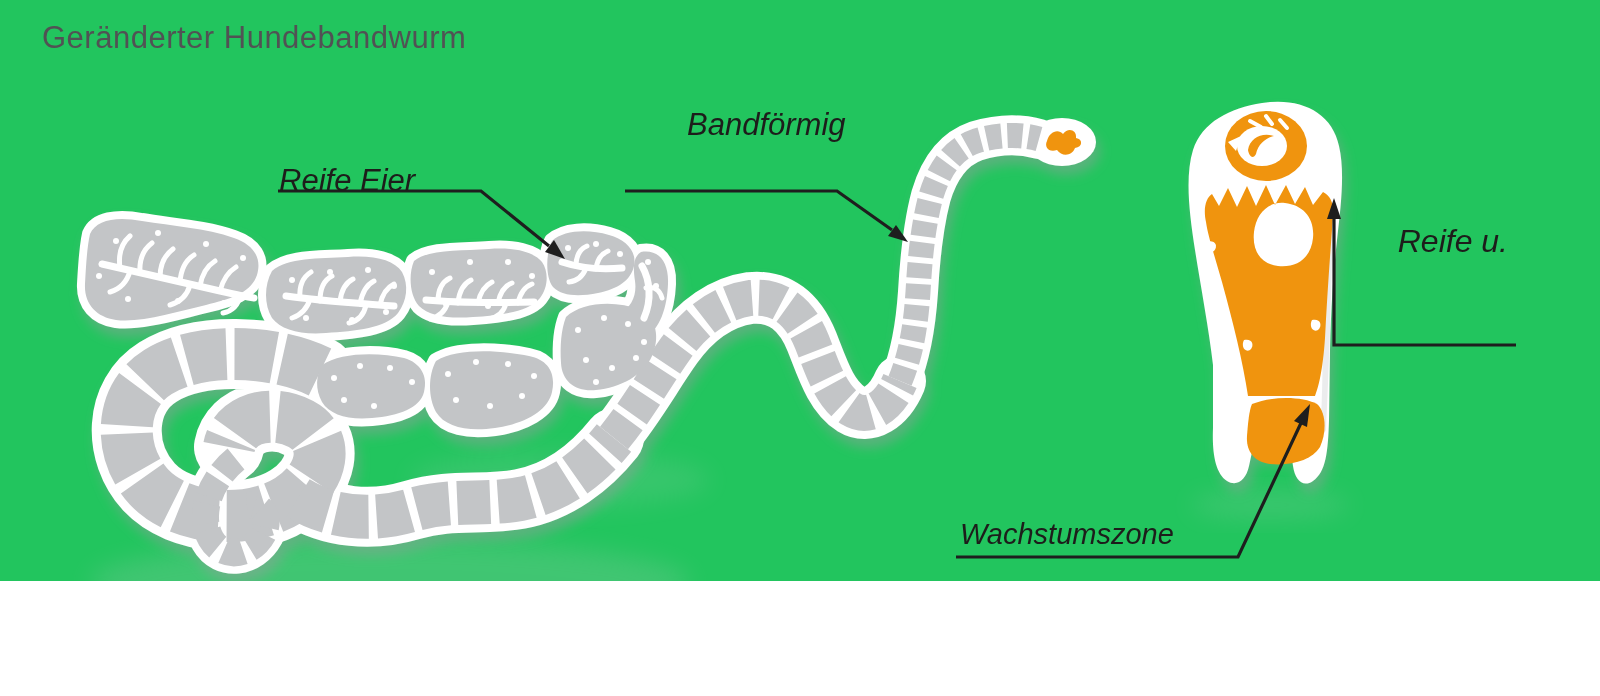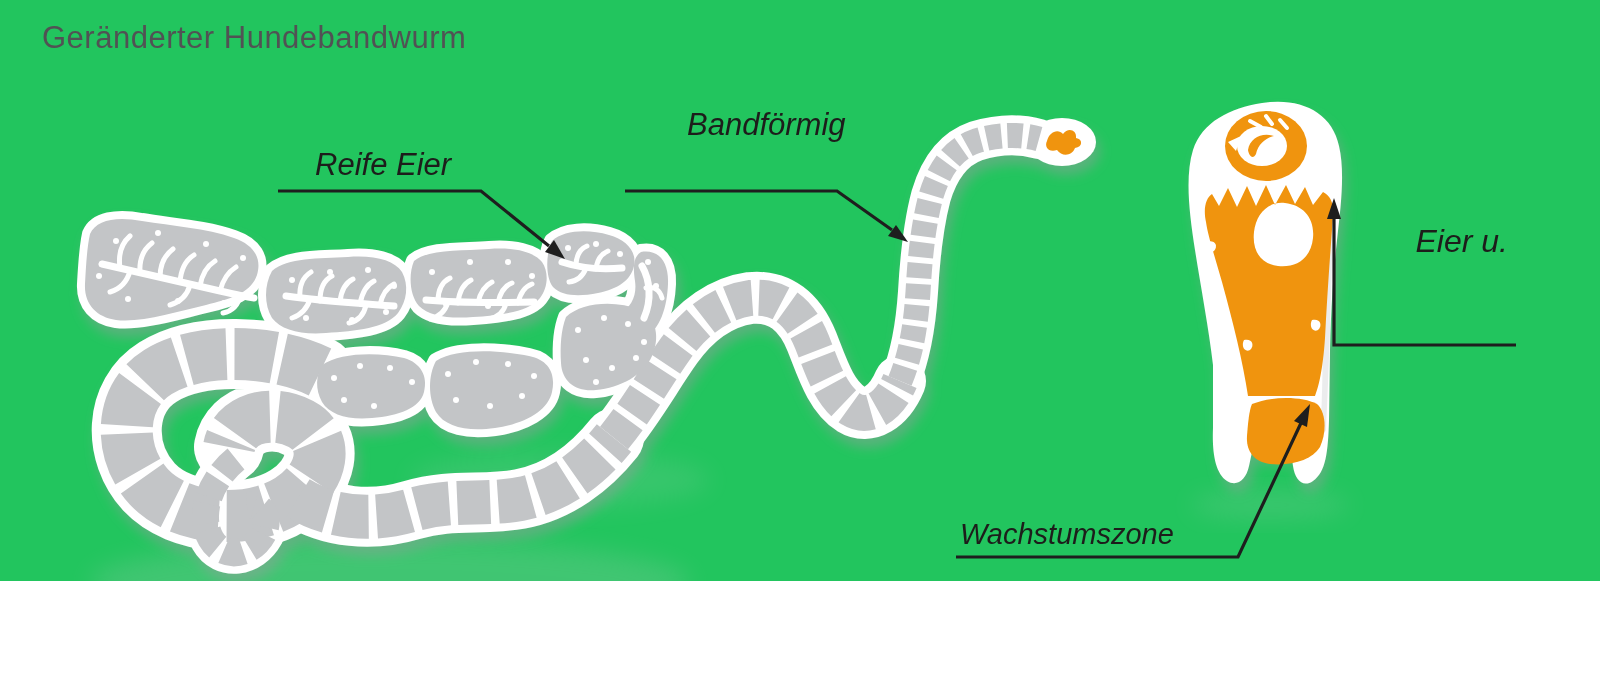--- a/index.html
+++ b/index.html
@@ -6,21 +6,21 @@
   #stage{
     position:relative;width:1600px;height:581px;overflow:hidden;background:#22c55e;
     font-family:"Liberation Sans","DejaVu Sans",sans-serif;
   }
   #artwork{position:absolute;left:0;top:0;z-index:1;}
   .txt{position:absolute;z-index:2;color:#1d1d1b;}
   .title{
     left:42px;top:20px;font-size:31px;font-weight:300;letter-spacing:0.5px;color:#515254;
   }
   .lbl{font-style:italic;font-size:31px;line-height:37px;color:#1d1d1b;}
-  .lbl-reife{left:279px;top:146px;margin-left:36px;}
+  .lbl-reife{left:279px;top:162px;}
   .lbl-band{left:662px;top:106px;margin-left:25px;}
   .lbl-wachs{left:960px;top:516px;font-size:29px;}
   .lbl-haken{left:1338px;top:222px;width:170px;text-align:right;font-size:32px;line-height:38px;}
 </style>
 </head>
 <body>
 
 <div id="stage">
 
   <div class="txt title">Geränderter Hundebandwurm</div>
@@ -31,21 +31,21 @@
 
   <div class="txt lbl lbl-band">
     <div>Bandförmig</div>
   </div>
 
   <div class="txt lbl lbl-wachs">
     <span>Wachstumszone</span>
   </div>
 
   <div class="txt lbl lbl-haken">
-    <div>Eier u.</div>
+    <div>Reife u.</div>
   </div>
 
   <svg id="artwork" width="1600" height="696" viewBox="0 0 1600 696">
     <defs>
       <filter id="soft" x="-20%" y="-20%" width="140%" height="140%">
         <feDropShadow dx="4" dy="9" stdDeviation="6" flood-color="#9b9da0" flood-opacity="0.45"></feDropShadow>
       </filter>
       <filter id="blur" x="-50%" y="-50%" width="200%" height="200%">
         <feGaussianBlur stdDeviation="12"></feGaussianBlur>
       </filter>

